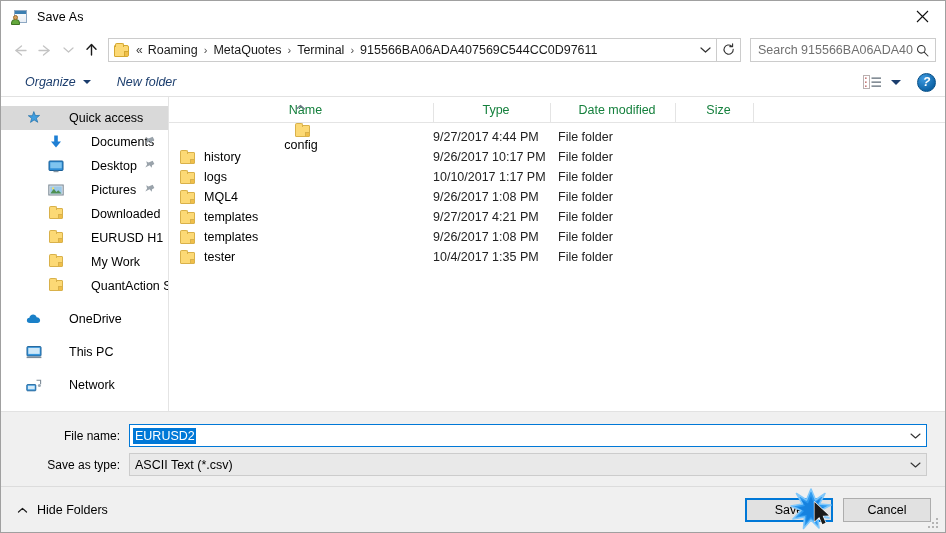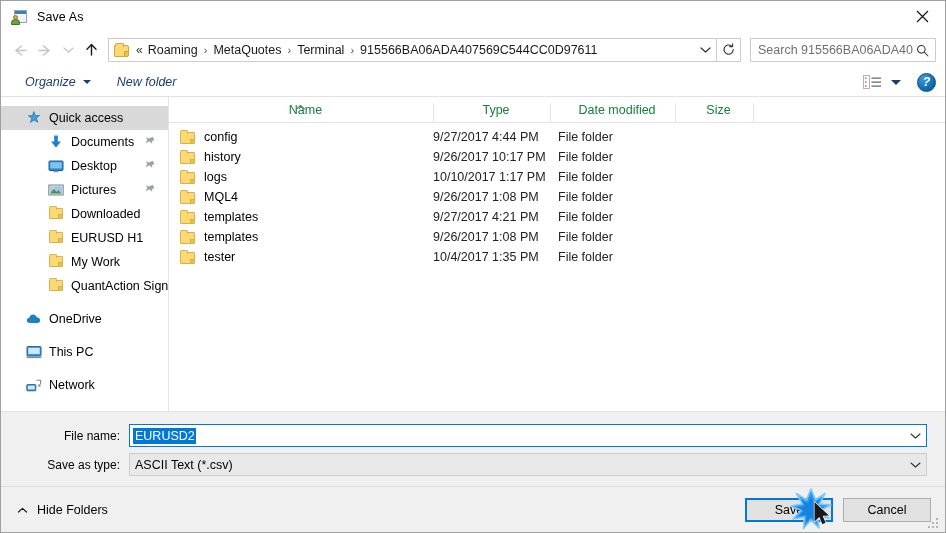--- a/index.html
+++ b/index.html
@@ -194,20 +194,21 @@
     border-right: 1px solid #e4e4e4;
     padding-top: 9px;
     overflow: hidden;
     background: #ffffff;
   }
   .nav-item {
     height: 24px; display: flex; align-items: center;
     font-size: 12.5px; color: #000000;
     cursor: pointer; position: relative;
     white-space: nowrap;
+    gap: 20px;
   }
   .nav-item.selected { background: #d9d9d9; }
   .nav-item .ni-icon {
     width: 16px; height: 16px; flex: none;
     margin-right: 7px;
     position: relative;
   }
   .nav-item .ni-label { overflow: hidden; }
   .nav-item .pin {
     position: absolute; right: 13px; top: 5px;
@@ -623,21 +624,21 @@
         <div id="sortmark">
           <svg width="11" height="7" viewBox="0 0 11 7">
             <path d="M1.5,5 L5.5,1.4 L9.5,5" stroke="#6b7785" stroke-width="1.1" fill="none" stroke-linecap="round" stroke-linejoin="round"></path>
           </svg>
         </div>
       </div>
 
       <div id="rows">
 
         <div class="row">
-          <div class="cell-name" style="width:264px;">
+          <div class="cell-name" style="width:264px;flex-direction:column;">
             <span class="rfld">
               <span class="sfld" style="width:15px;height:12px;">
                   <span class="sfld-tab"></span>
                 </span>
             </span>
             <span>config</span>
           </div>
           <div class="cell-date" style="width:125px;">9/27/2017 4:44 PM</div>
           <div class="cell-type" style="width:117px;">File folder</div>
           <div class="cell-size" style="width:78px;"></div>

